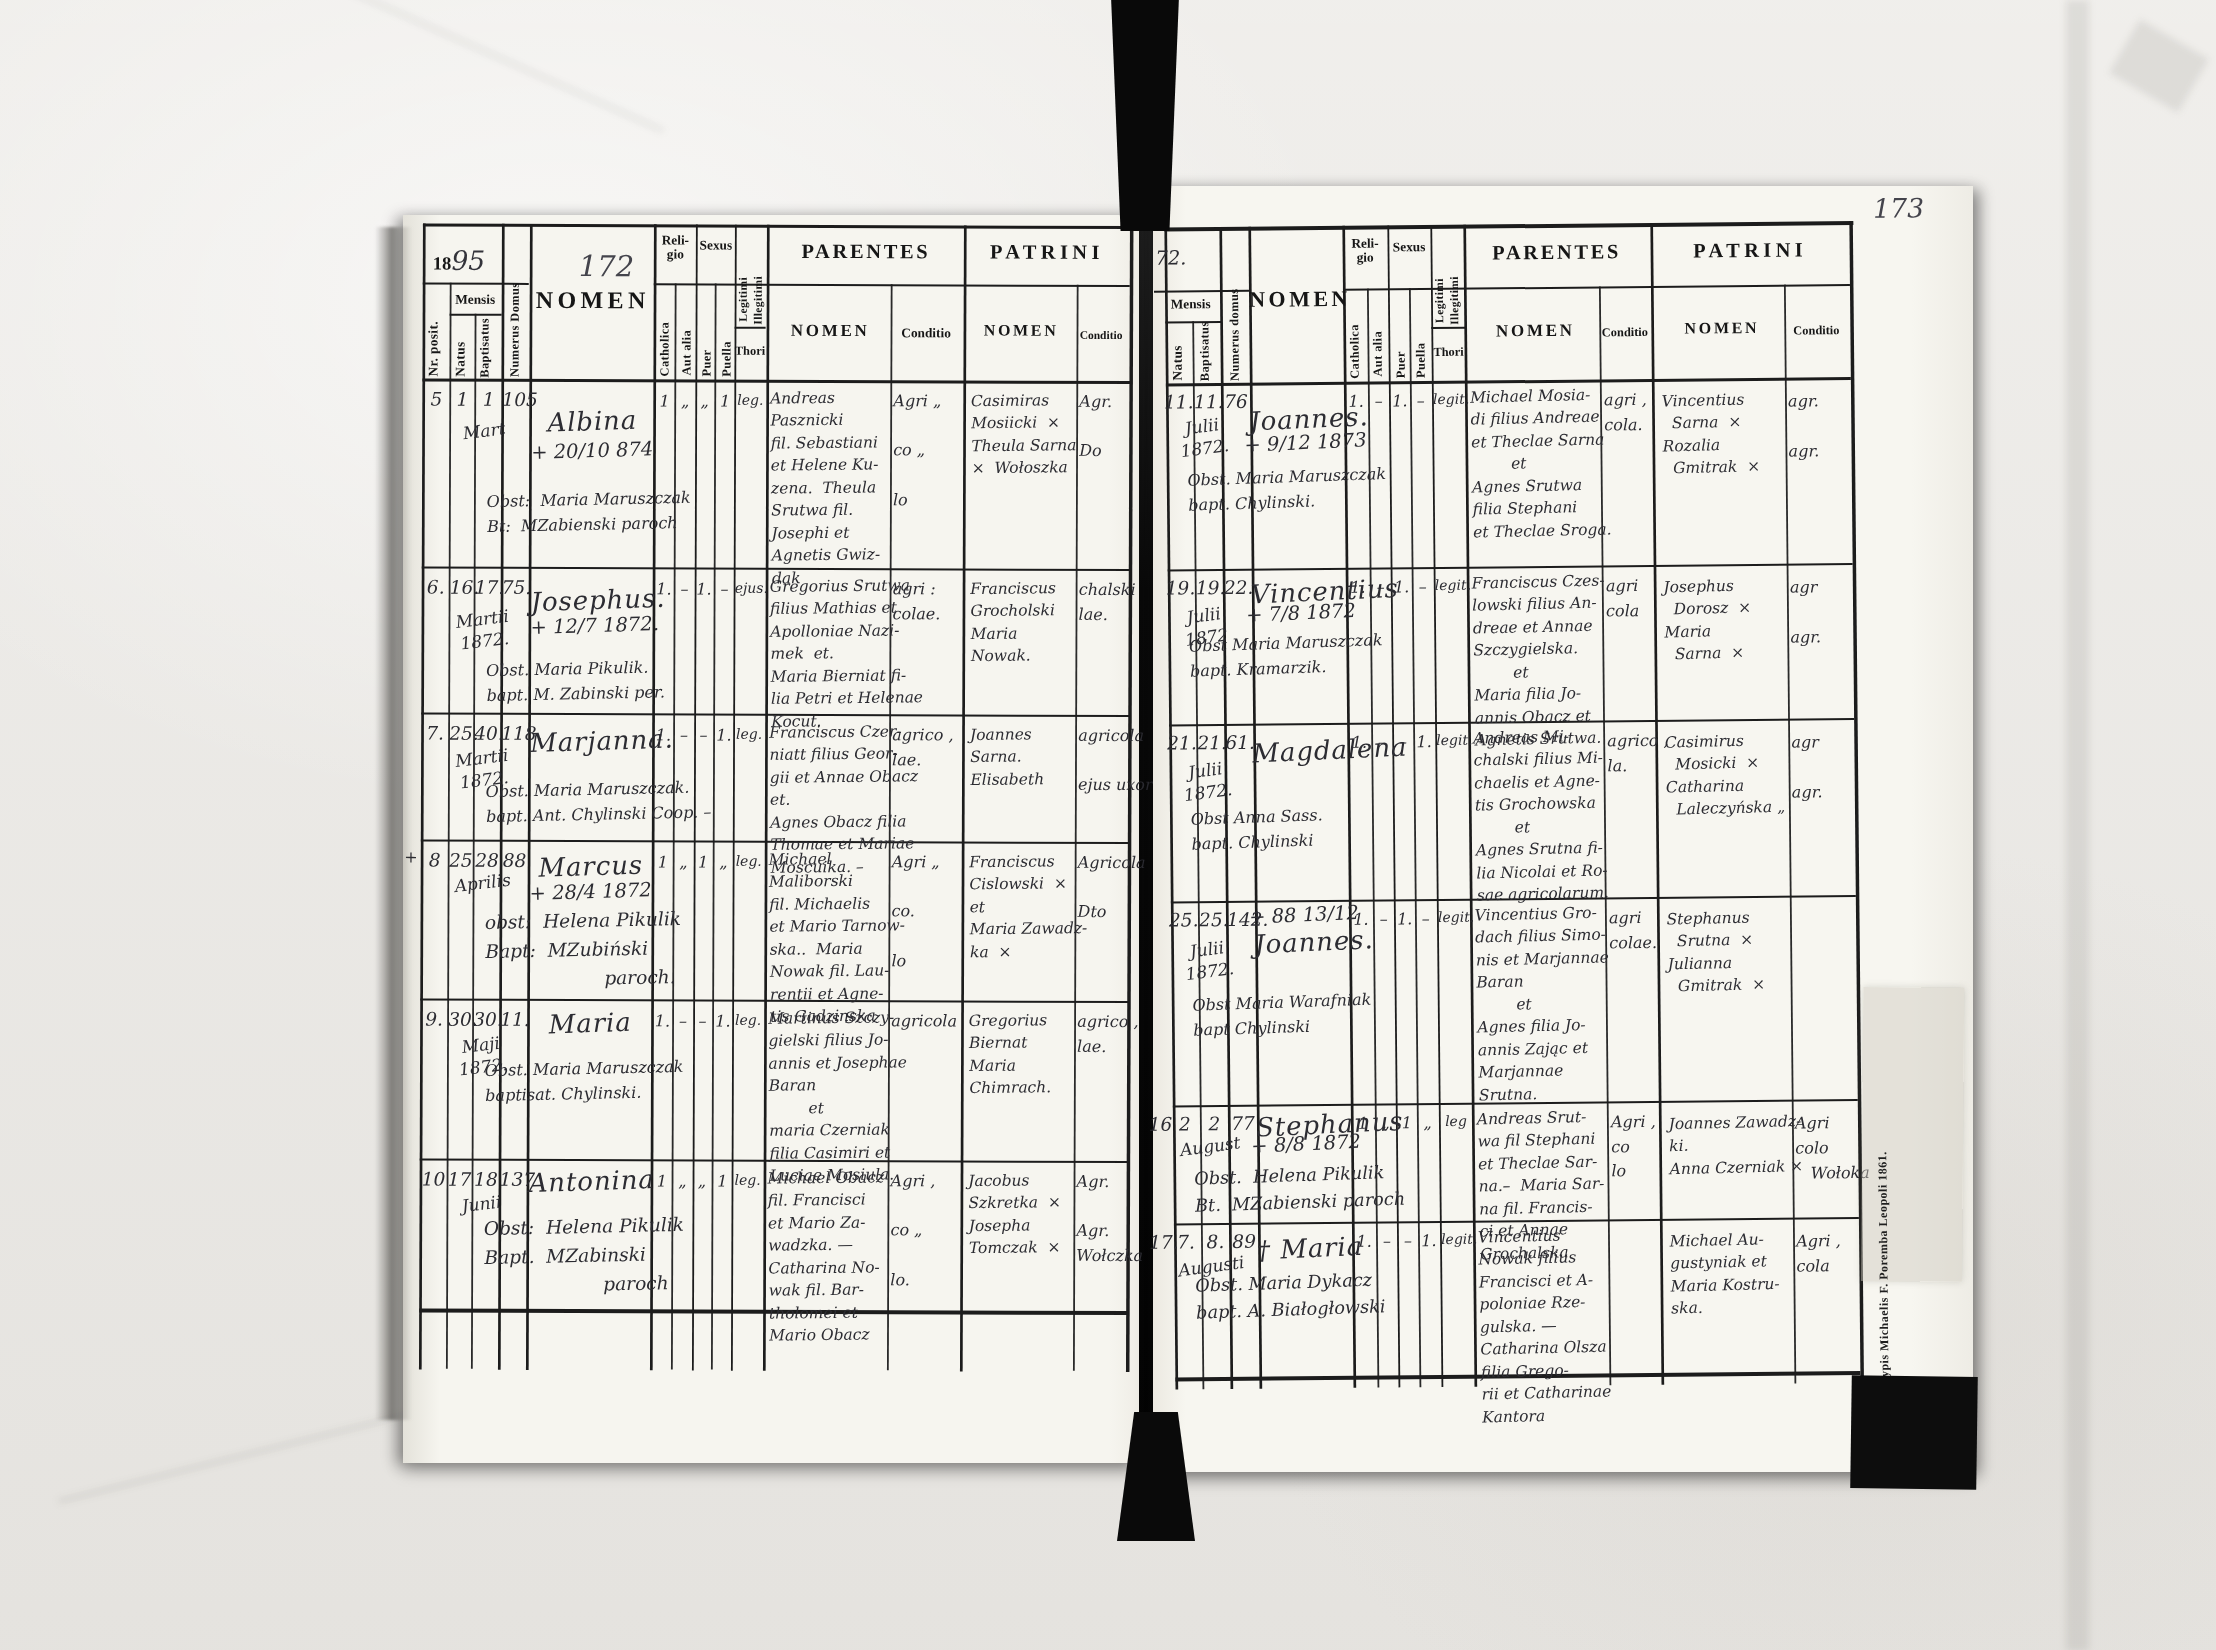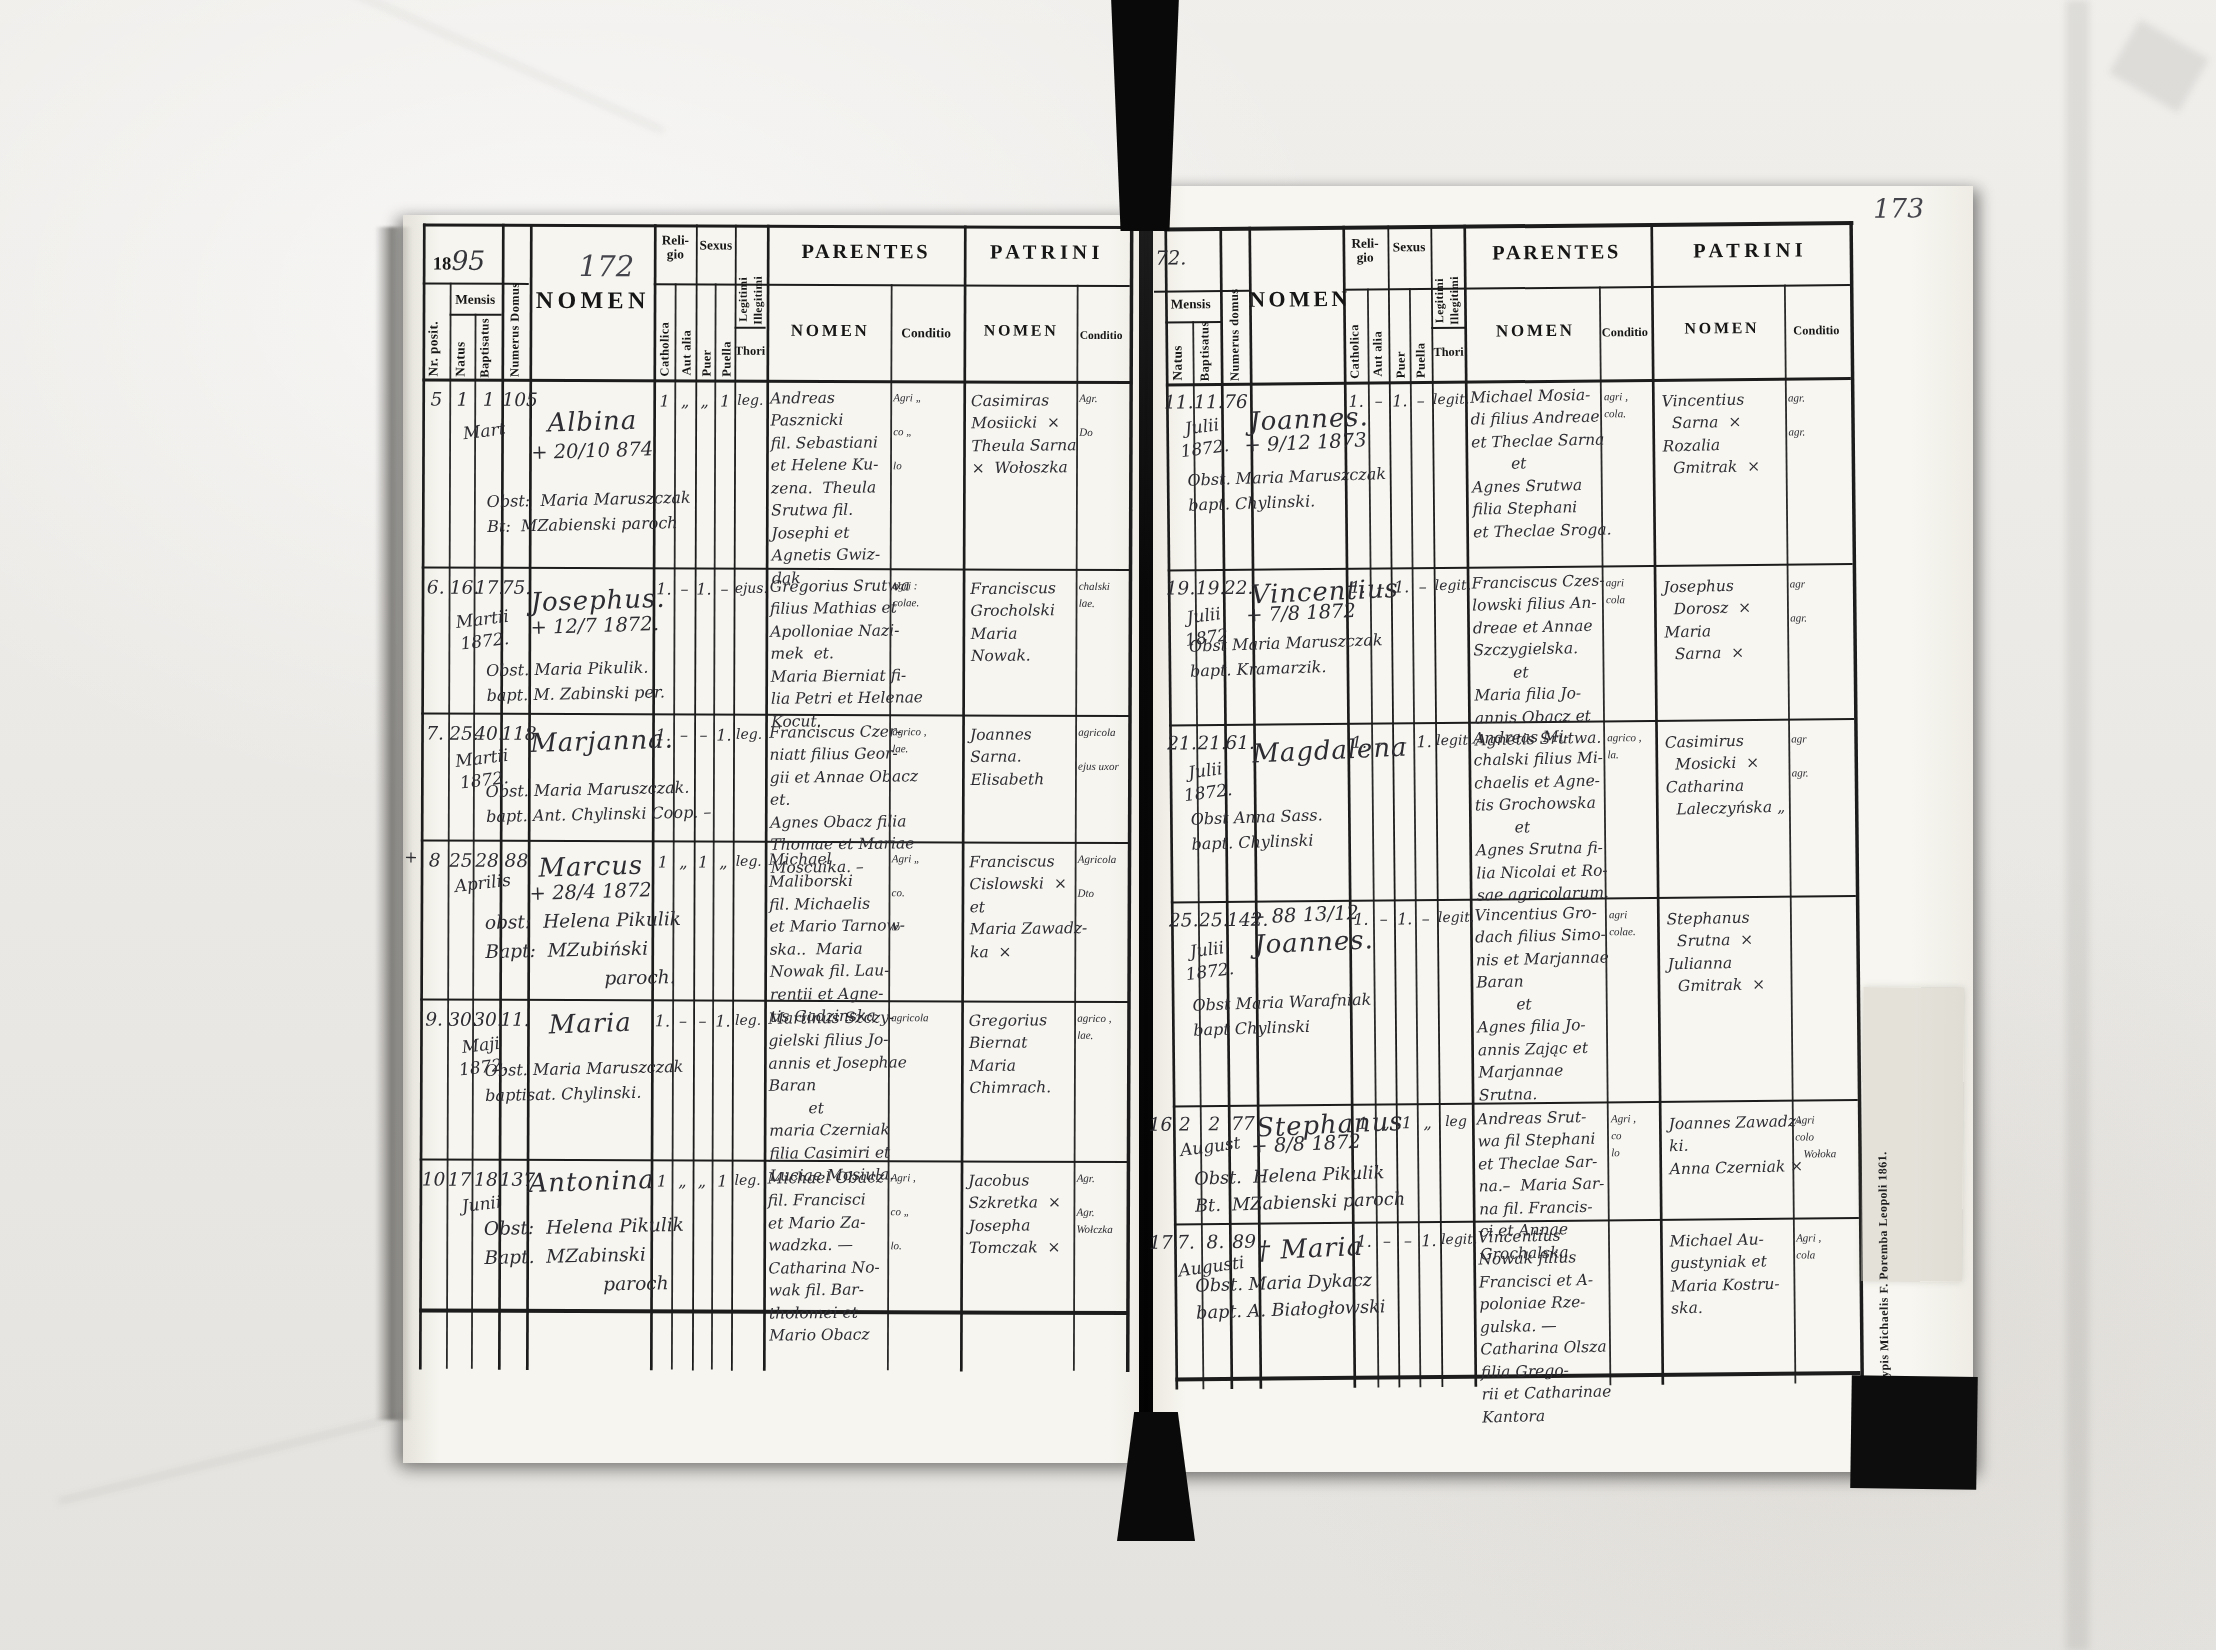--- a/index.html
+++ b/index.html
@@ -23,29 +23,29 @@
   .plab{position:absolute;font-weight:700;color:#161616;text-align:center;white-space:pre-line;line-height:1.05;}
   .vlab{position:absolute;writing-mode:vertical-rl;transform:rotate(180deg);font-weight:700;color:#161616;font-size:13.3px;letter-spacing:0.4px;white-space:nowrap;}
   .hw{position:absolute;font-family:"DejaVu Serif",serif;font-style:italic;color:#2c2c32;white-space:pre;line-height:1.32;}
   .c{text-align:center;}
   .name{font-size:26px;letter-spacing:0.9px;transform:rotate(-2deg);}
   .death{font-size:19.5px;transform:rotate(-2deg);}
   .notes{font-size:16px;transform:rotate(-1.4deg);line-height:1.55;}
   .num{font-size:18.6px;}
   .month{font-size:17px;transform:rotate(-7deg);text-align:center;}
   .par{font-size:15.5px;line-height:1.45;transform:rotate(-.8deg);}
-  .cond{font-size:11px;line-height:1.55;font-family:Liberation Serif, serif;}
+  .cond{font-size:16px;line-height:1.55;}
   .mark{font-size:16px;}
   .row{position:absolute;left:0;right:0;}
   
   .L .f-nr{left:21px;width:26px;top:8.9px;text-align:center;}
   .L .f-natus{left:48px;width:24px;top:8.9px;text-align:center;}
   .L .f-bapt{left:73px;width:26.6px;top:8.9px;text-align:center;}
   .L .f-month{left:26.6px;width:110px;top:41px;}
-  .L .f-house{left:100px;width:27.5px;top:8.9px;text-align:right;}
+  .L .f-house{left:100px;width:27.5px;top:8.9px;text-align:center;}
   .L .f-name{left:129px;width:122px;}
   .L .f-death{left:129px;width:122px;}
   .L .f-notes{left:85px;width:266px;}
   .L .f-cath{left:252px;width:20.4px;top:10.6px;text-align:center;}
   .L .f-alia{left:273px;width:19.5px;top:10.6px;text-align:center;}
   .L .f-puer{left:293px;width:18.6px;top:10.6px;text-align:center;}
   .L .f-puella{left:313px;width:19.5px;top:10.6px;text-align:center;}
   .L .f-thori{left:333px;width:30px;top:10.6px;text-align:center;font-size:14px;}
   .L .f-par{left:369px;top:7px;}
   .L .f-parc{left:491px;top:8.9px;}

